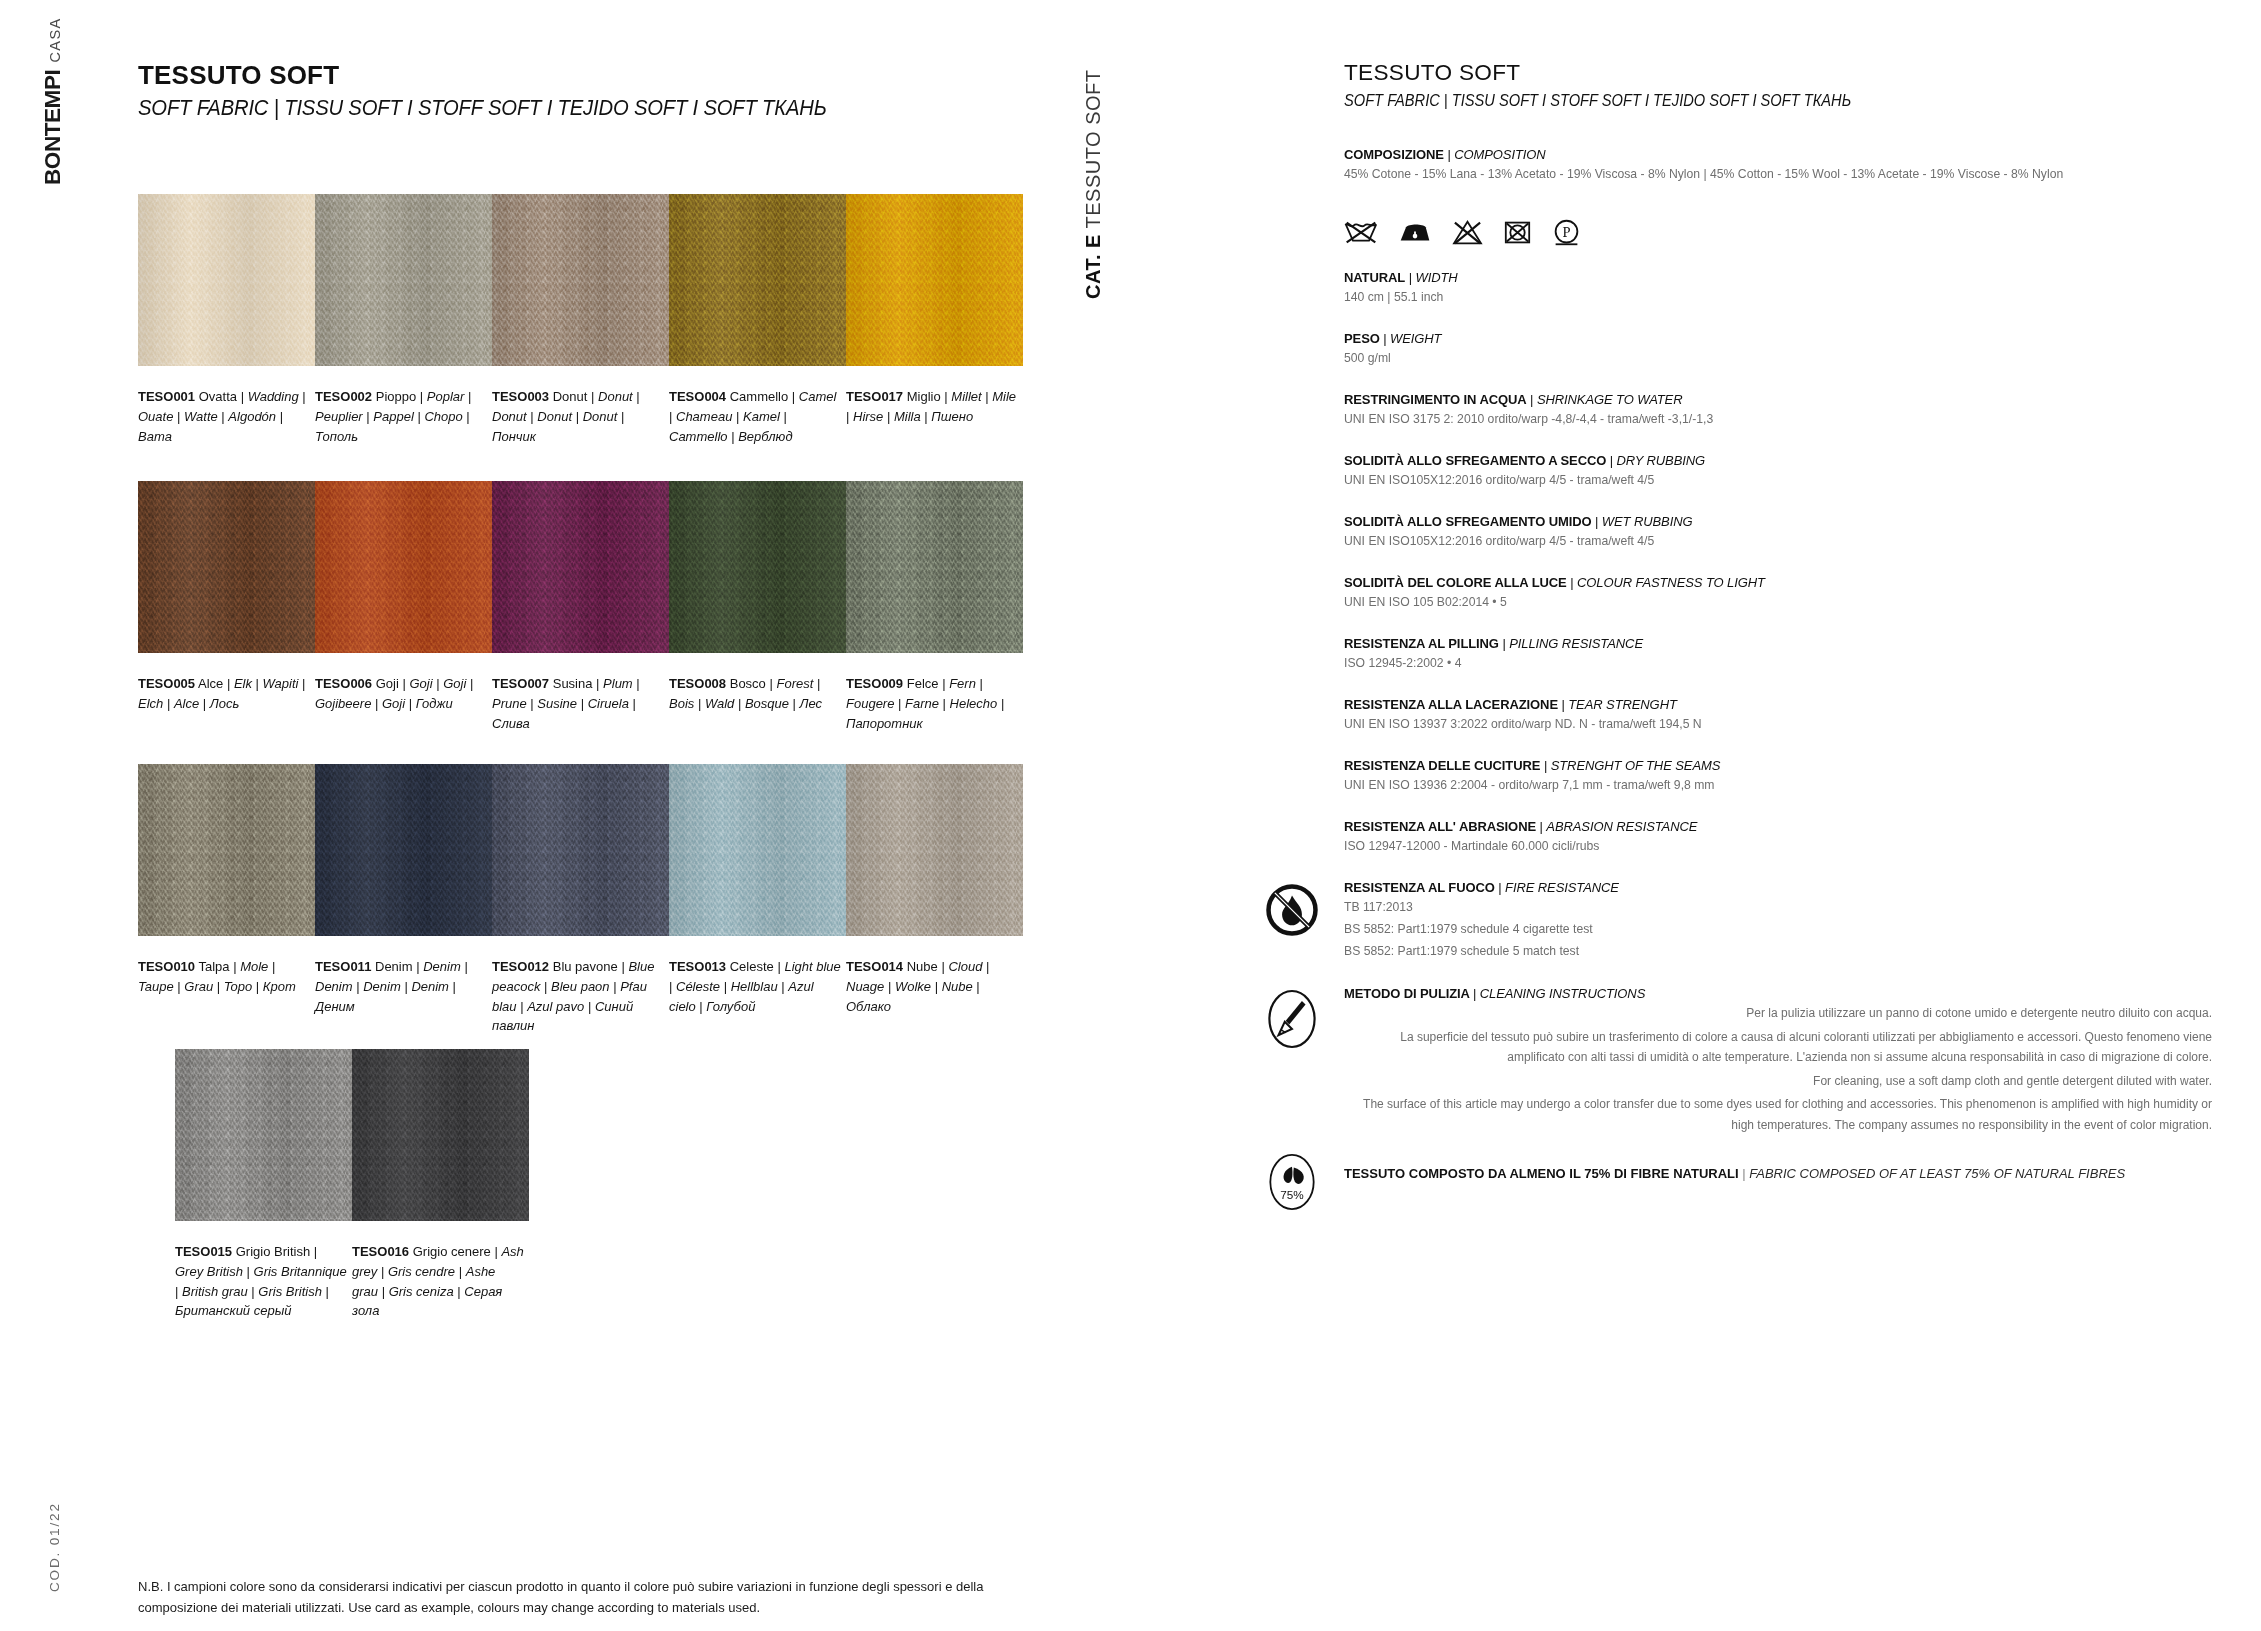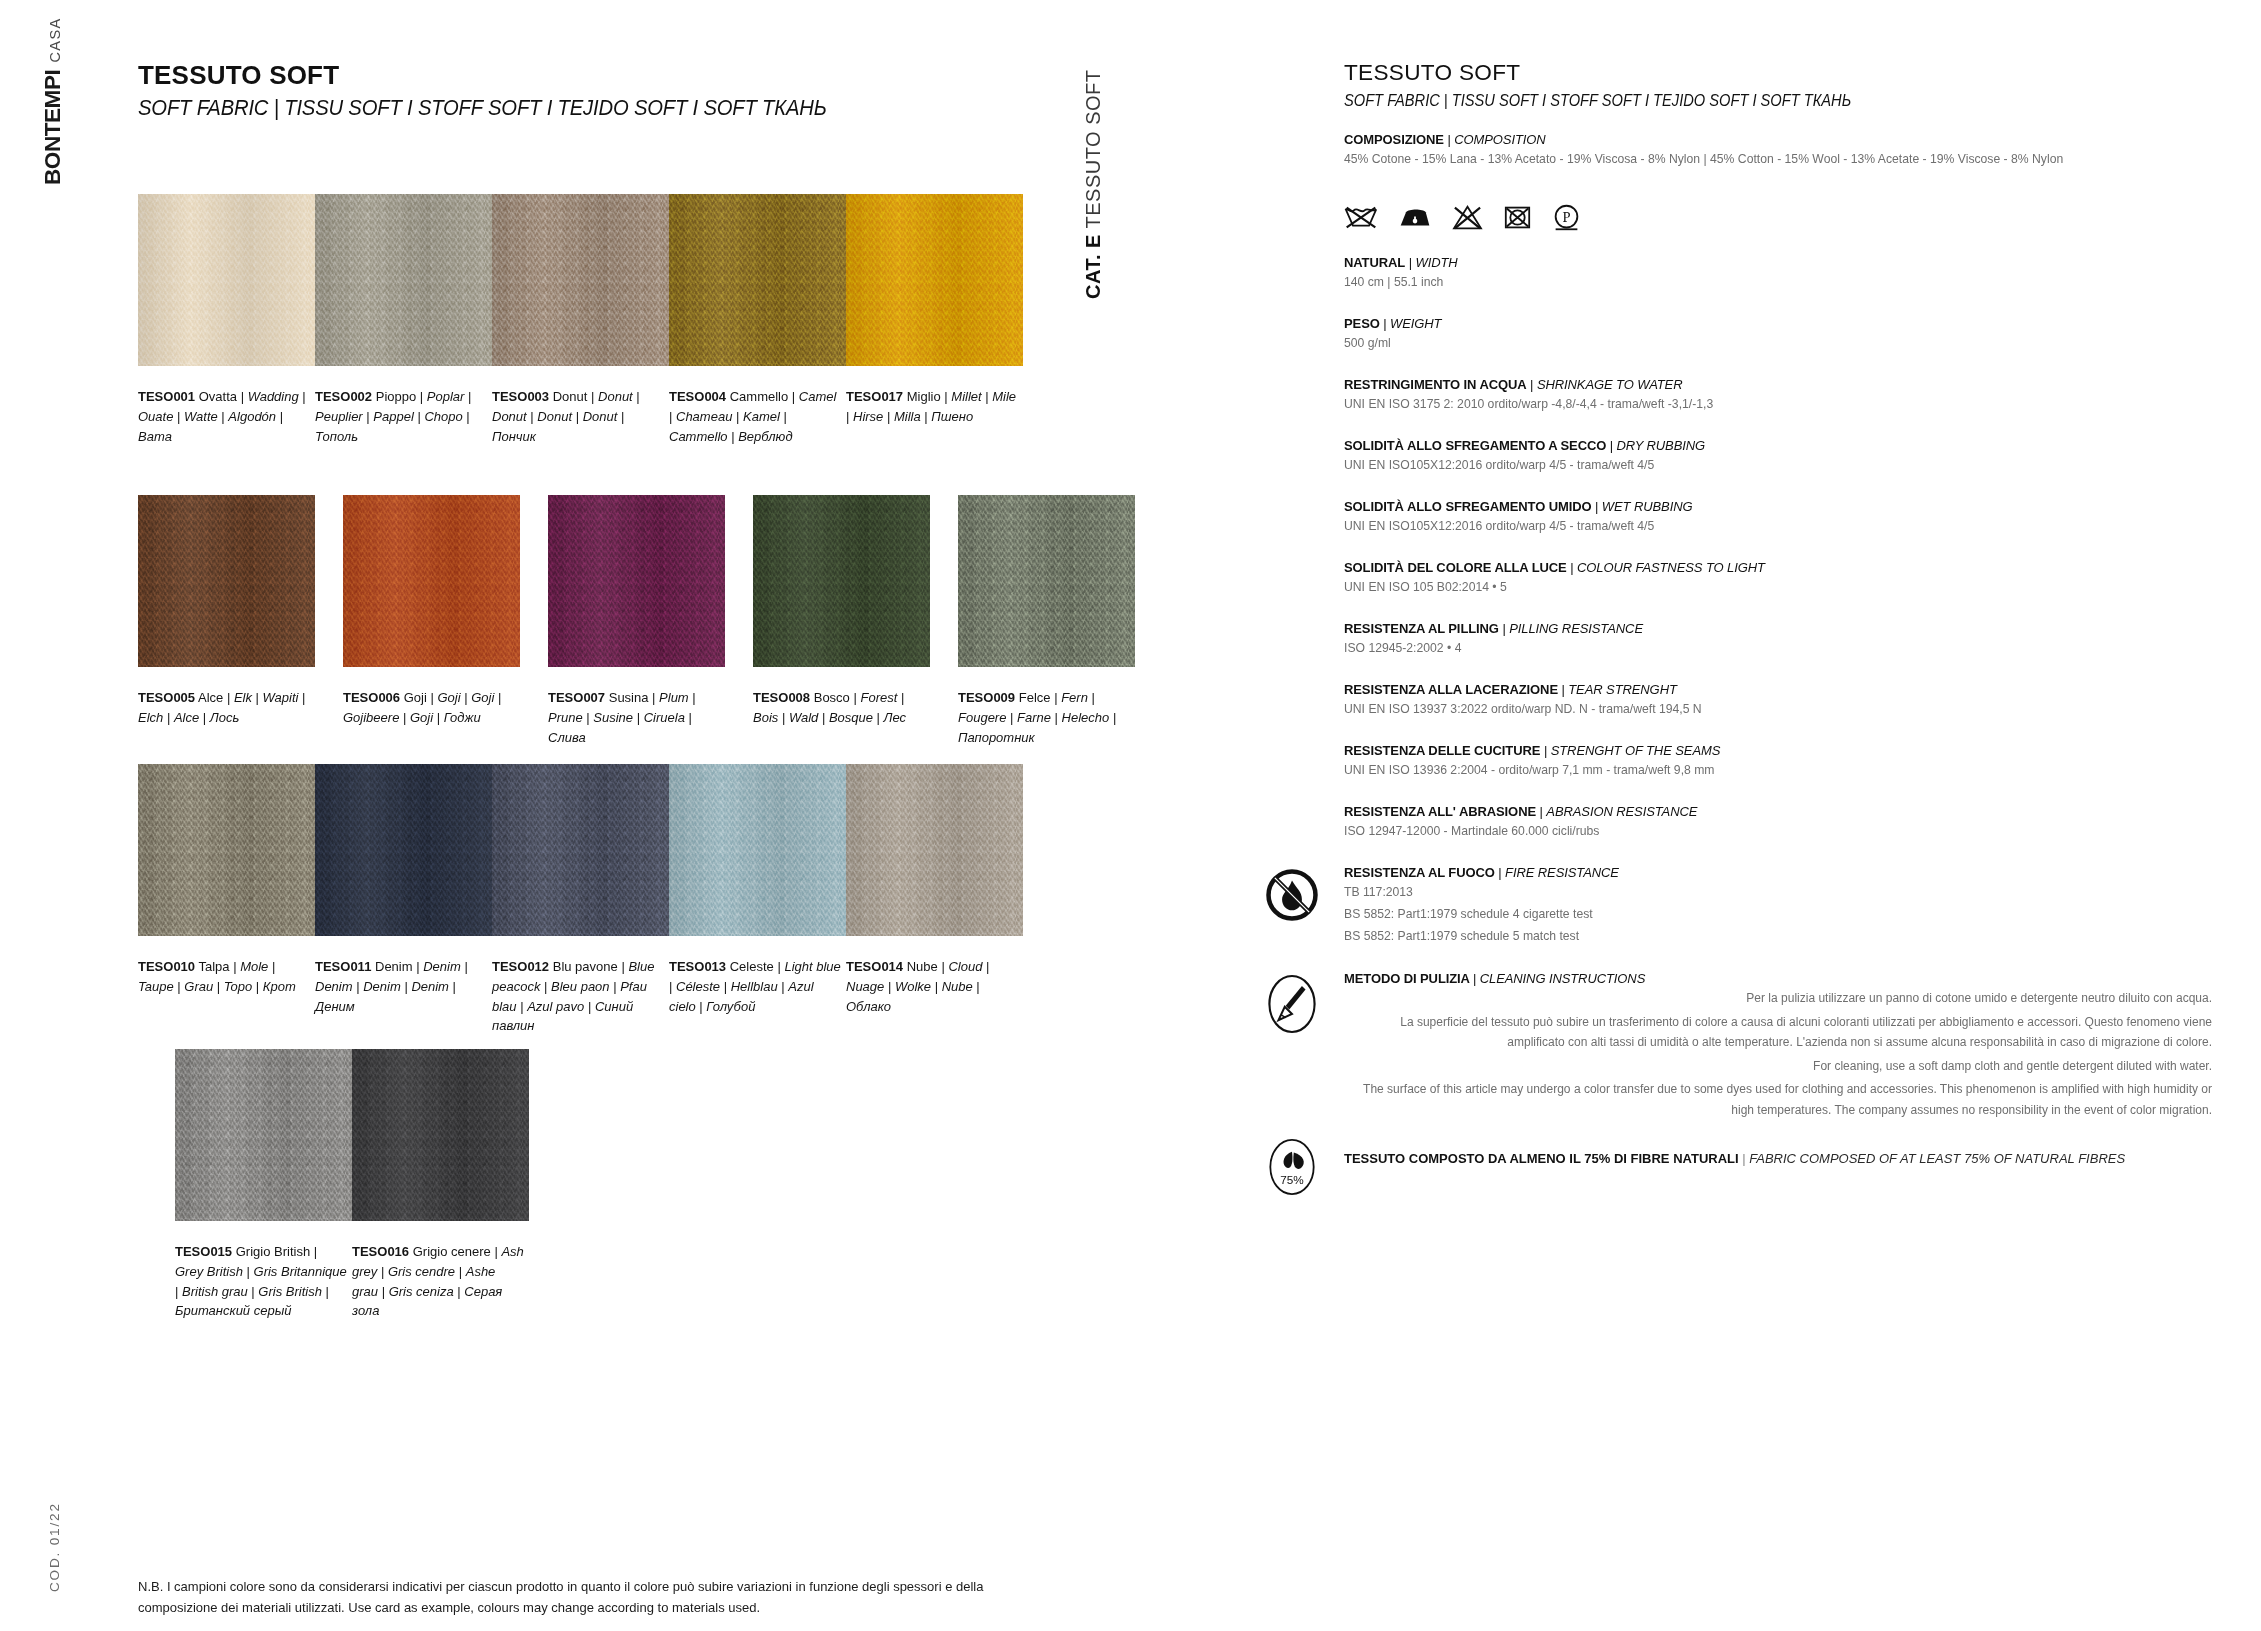--- a/index.html
+++ b/index.html
@@ -144,21 +144,21 @@
         </div>
         <div class="swatch-cell">
           <span class="chip" style="background: rgb(143, 115, 32);"></span>
           <div class="label"><span class="code">TESO004</span> <span class="it">Cammello</span> | <span class="tr">Camel</span> | <span class="tr">Chameau</span> | <span class="tr">Kamel</span> | <span class="tr">Cammello</span> | <span class="tr">Верблюд</span></div>
         </div>
         <div class="swatch-cell">
           <span class="chip" style="background: rgb(221, 161, 3);"></span>
           <div class="label"><span class="code">TESO017</span> <span class="it">Miglio</span> | <span class="tr">Millet</span> | <span class="tr">Mile</span> | <span class="tr">Hirse</span> | <span class="tr">Milla</span> | <span class="tr">Пшено</span></div>
         </div>
       </div>
-      <div class="swatch-row" style="top: 495px; gap: 28px;">
+      <div class="swatch-row" style="top: 481px;">
         <div class="swatch-cell">
           <span class="chip" style="background: rgb(106, 65, 40);"></span>
           <div class="label"><span class="code">TESO005</span> <span class="it">Alce</span> | <span class="tr">Elk</span> | <span class="tr">Wapiti</span> | <span class="tr">Elch</span> | <span class="tr">Alce</span> | <span class="tr">Лось</span></div>
         </div>
         <div class="swatch-cell">
           <span class="chip" style="background: rgb(181, 74, 29);"></span>
           <div class="label"><span class="code">TESO006</span> <span class="it">Goji</span> | <span class="tr">Goji</span> | <span class="tr">Goji</span> | <span class="tr">Gojibeere</span> | <span class="tr">Goji</span> | <span class="tr">Годжи</span></div>
         </div>
         <div class="swatch-cell">
           <span class="chip" style="background: rgb(107, 31, 76);"></span>
@@ -209,21 +209,21 @@
 
   <div class="footnote">N.B. I campioni colore sono da considerarsi indicativi per ciascun prodotto in quanto il colore può subire variazioni in funzione degli spessori e della composizione dei materiali utilizzati. Use card as example, colours may change according to materials used.</div>
 </div>
 
 <div class="page-right">
   <div class="r-inner">
 
     <div class="r-title">TESSUTO SOFT</div>
     <div class="r-subtitle">SOFT FABRIC | TISSU SOFT I STOFF SOFT I TEJIDO SOFT I SOFT ТКАНЬ</div>
 
-    <div class="spec" style="margin-top:22px;">
+    <div class="spec" style="margin-top:37px;">
       <div class="spec-head">
         <span>COMPOSIZIONE</span>
         <span style="font-weight:400;"> | </span>
         <span class="en">COMPOSITION</span>
       </div>
       <div class="spec-val">45% Cotone - 15% Lana - 13% Acetato  - 19% Viscosa - 8% Nylon | 45% Cotton - 15% Wool - 13% Acetate - 19% Viscose - 8% Nylon</div>
     </div>
 
     <div class="care-icons">
 

